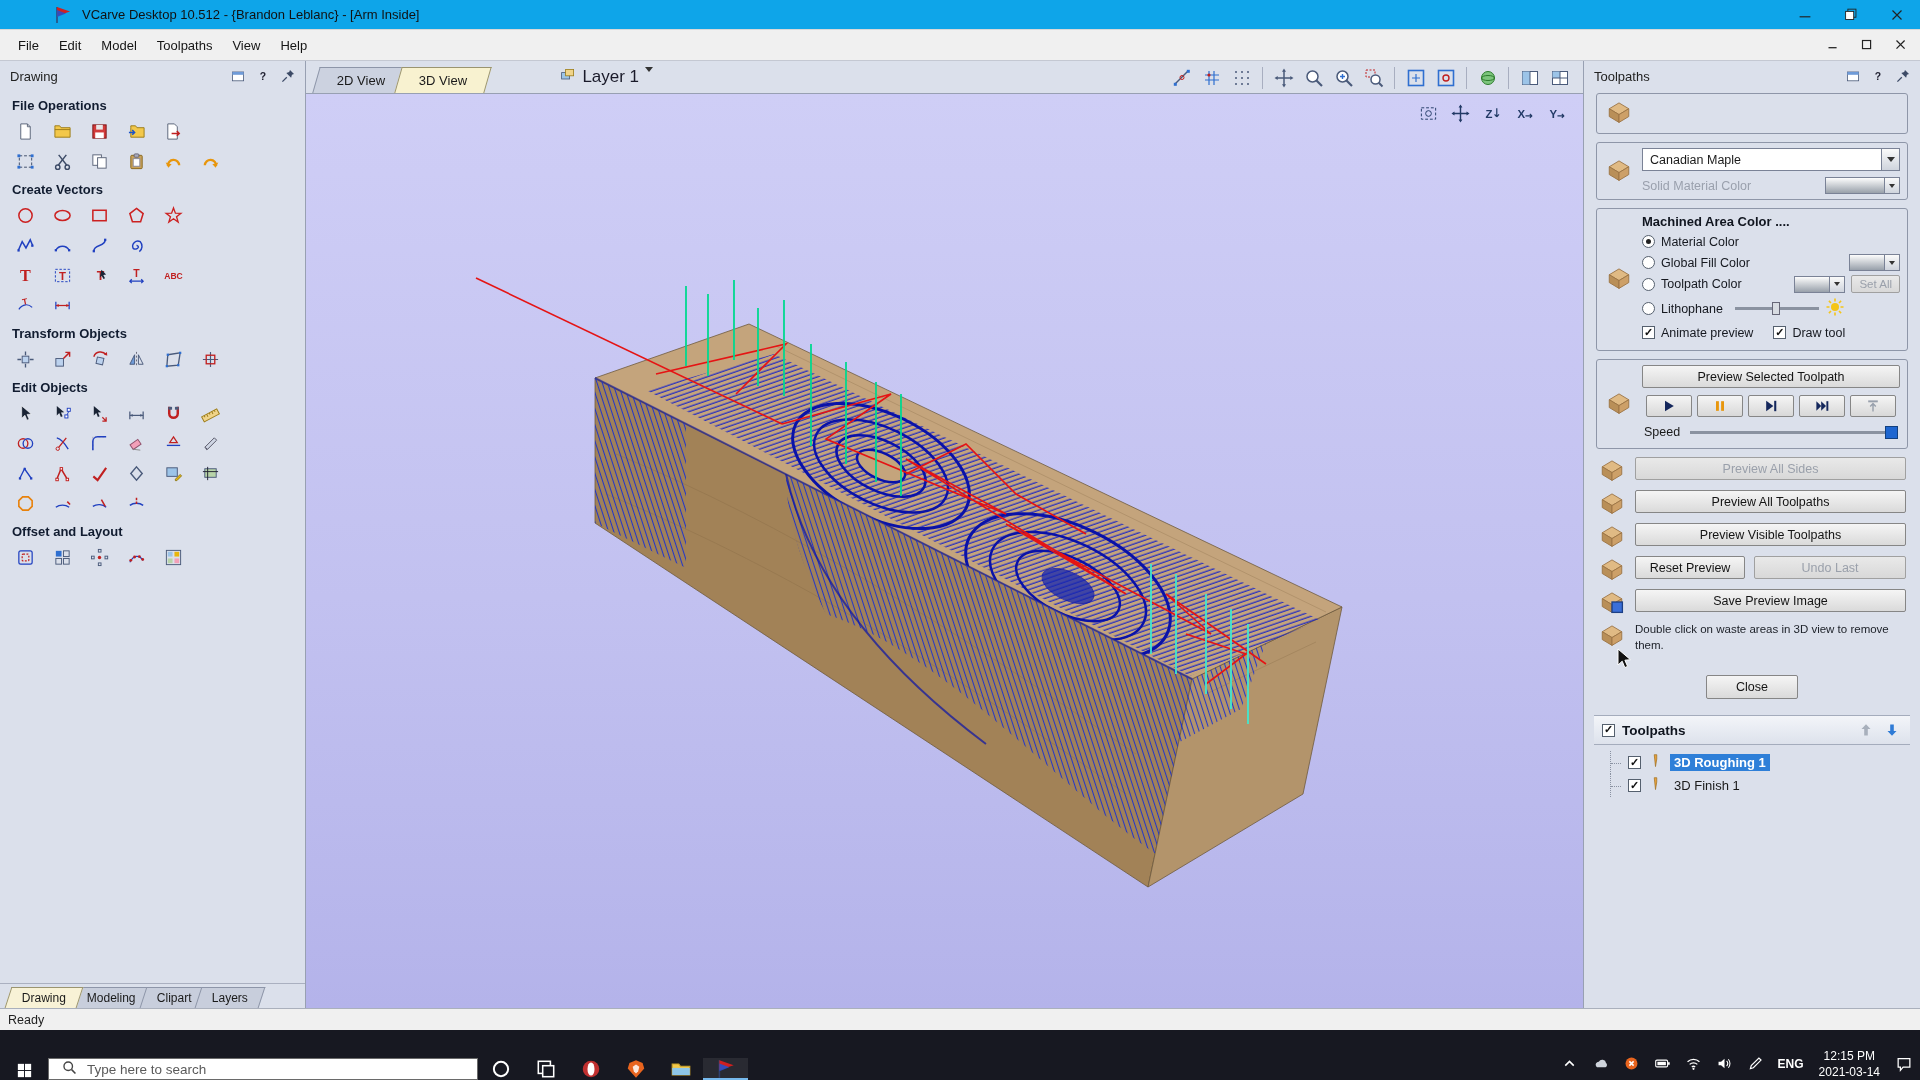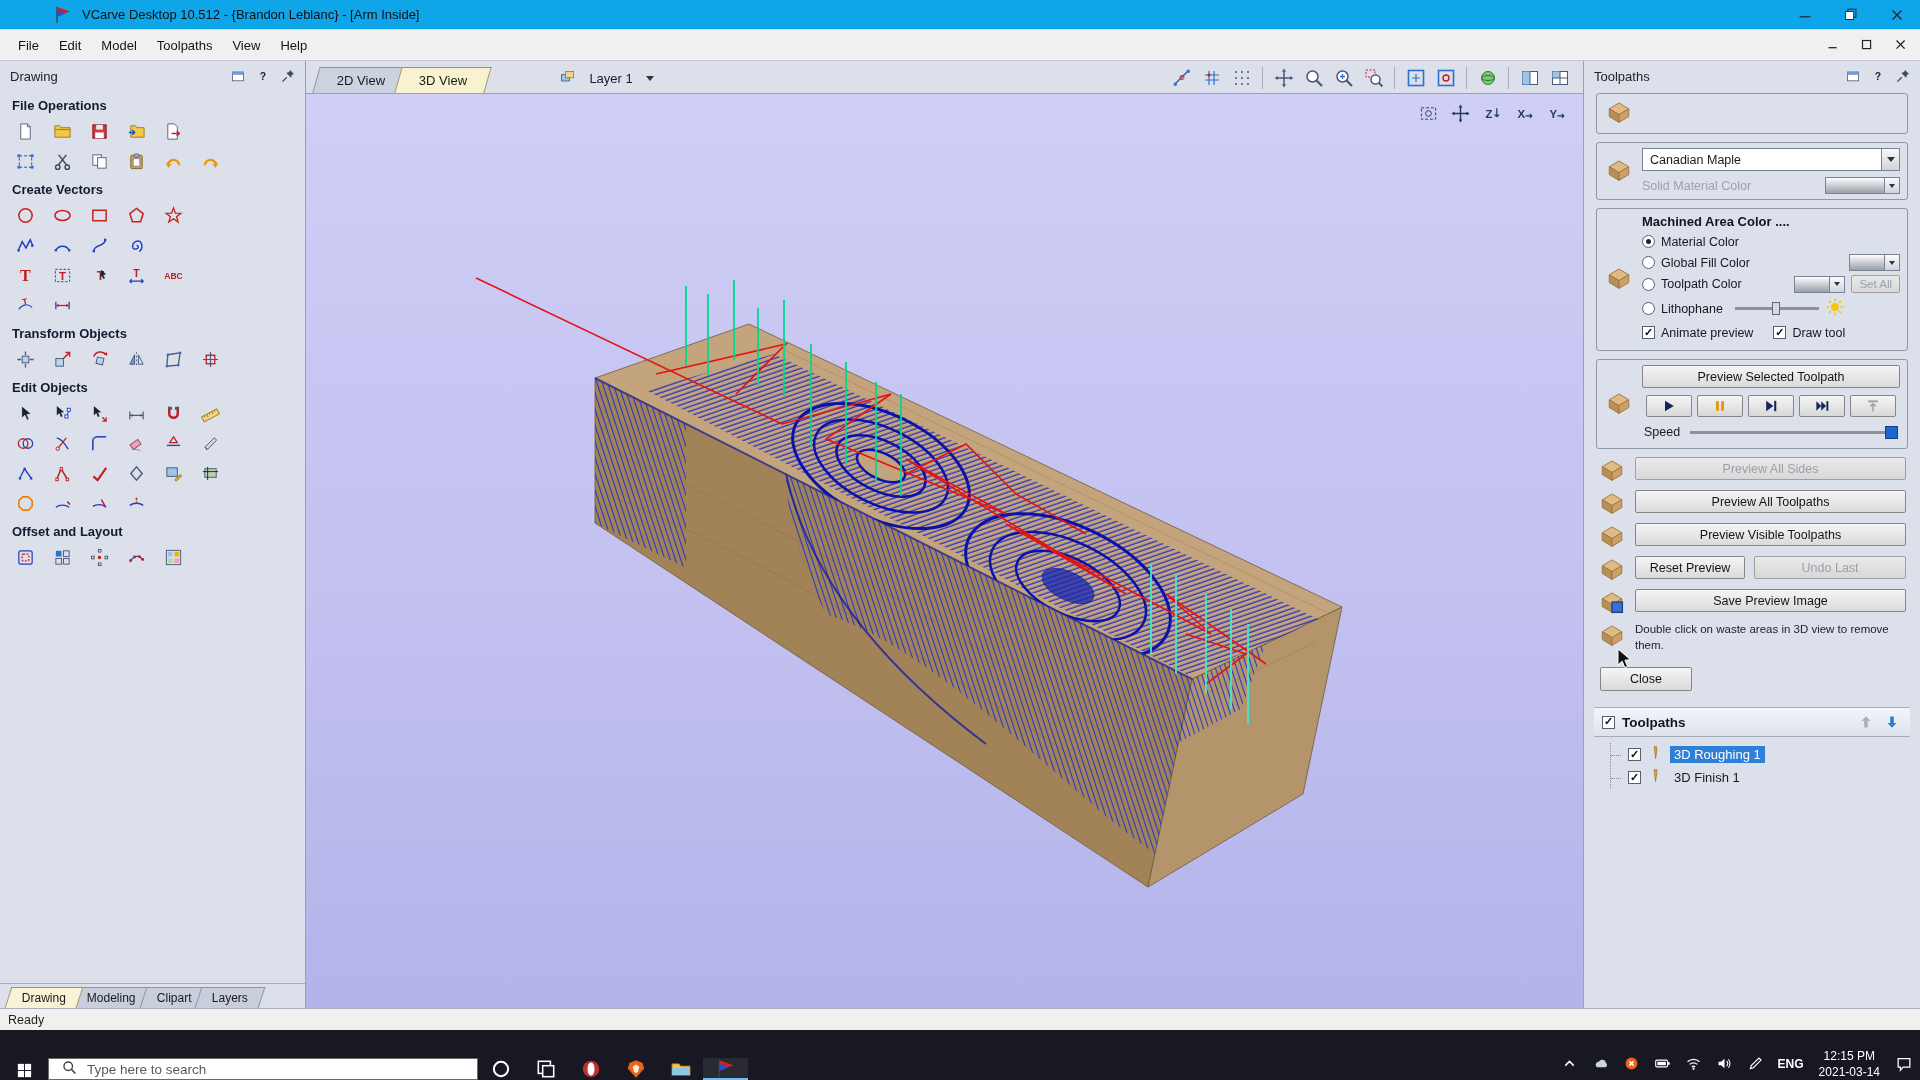--- a/index.html
+++ b/index.html
@@ -42,21 +42,21 @@
   .ptab { position:relative; background:#c8cedc; border:1px solid #8d95a8; border-bottom:none; padding:3px 13px; font-size:12px; transform:skewX(-18deg); margin-right:-7px; white-space:nowrap; }
   .ptab > span { display:inline-block; transform:skewX(18deg); }
   .ptab.active { background:#f8f2d6; z-index:3; border-color:#9a9470; }
 
   
   .center { flex:1 1 auto; display:flex; flex-direction:column; min-width:0; }
   .view-tabs-row { height:33px; background:#dbe0eb; border-bottom:1px solid #98a0b2; display:flex; align-items:flex-end; padding-left:10px; position:relative; }
   .vtab { position:relative; background:#ccd2e0; border:1px solid #8d95a8; border-bottom:none; padding:5px 20px; font-size:13px; transform:skewX(-16deg); margin-right:-8px; }
   .vtab > span { display:inline-block; transform:skewX(16deg); }
   .vtab.active { background:#f8f2d0; z-index:3; border-color:#9a9470; }
-  .layer-select { margin-left:80px; margin-bottom:5px; display:flex; align-items:center; gap:13px; font-size:13px; color:#1a1a2a; }
+  .layer-select { margin-left:80px; margin-bottom:5px; display:flex; align-items:flex-start; gap:6px; font-size:17px; color:#1a1a2a; }
   .center-toolbar { position:absolute; right:10px; bottom:2px; display:flex; align-items:center; gap:3px; }
   .ct-btn { width:27px; height:27px; display:flex; align-items:center; justify-content:center;}
   .ct-sep { width:1px; height:22px; background:#a8aec0; margin:0 4px; }
 
   .viewport { flex:1 1 auto; position:relative; }
   .viewport svg.scene { position:absolute; left:0; top:0; width:100%; height:100%; display:block; }
   .view-controls { position:absolute; top:8px; right:14px; display:flex; gap:7px; }
   .vc-btn { width:25px; height:22px; display:flex; align-items:center; justify-content:center; }
 
   
@@ -101,33 +101,33 @@
 
   .transport { display:flex; gap:5px; justify-content:center; margin:7px 0 4px; }
   .tp-btn { width:46px; height:22px; display:flex; align-items:center; justify-content:center; background:linear-gradient(#f5f5f5,#d8d8d8); border:1px solid #868686; border-radius:2px; }
   .speed-row { display:flex; align-items:center; gap:10px; margin:8px 2px 4px; }
   .sp-track { position:relative; flex:1; height:3px; background:#8a92a0; }
   .sp-thumb { position:absolute; right:0; top:-5px; width:13px; height:13px; background:#1e66d0; border:1px solid #12407f; }
 
   .icon-row { display:flex; gap:9px; margin:7px 4px; }
   .icon-row .row-icon { flex:0 0 28px; display:flex; justify-content:center; }
   .note-text { font-size:11.5px; color:#20242c; line-height:1.35; }
-  .close-row { display:flex; justify-content:flex-start; margin:14px 6px 4px; }
+  .close-row { display:flex; justify-content:center; margin:22px 6px 4px; }
   .close-row .btn { width:92px; height:24px; }
 
   .tp-header { display:flex; align-items:center; gap:7px; margin-top:16px; padding:4px 8px; background:linear-gradient(#f3f5f9,#dde2ec); border-top:1px solid #a4acbc; border-bottom:1px solid #a4acbc; }
   .tp-title { font-weight:bold; font-size:13.5px; color:#10151f; }
   .order-btns { margin-left:auto; display:flex; gap:6px; }
   .order-btn { width:20px; height:20px; display:flex; align-items:center; justify-content:center; }
   .tp-list { padding:6px 0 0 16px; }
   .tp-item { display:flex; align-items:center; gap:6px; height:23px; }
   .tree { width:12px; height:100%; border-left:1px dotted #8a92a2; position:relative; }
   .tree::after { content:""; position:absolute; top:50%; left:0; width:10px; border-top:1px dotted #8a92a2; }
   .tp-label { font-size:13px; padding:1px 4px; }
-  .tp-label.selected { background:#2e7fd8; color:#fff; font-weight:normal; }
+  .tp-label.selected { background:#2e7fd8; color:#fff; font-weight:bold; }
 
   
   .statusbar { height:22px; background:#f0f0f0; border-top:1px solid #aab0bc; display:flex; align-items:center; padding-left:8px; font-size:12.5px; color:#222; }
 
   
   .taskbar { height:50px; background:#171821; display:flex; align-items:flex-end; color:#fff; }
   .tb-start { width:48px; display:flex; align-items:center; justify-content:center; }
   .tb-search { width:430px; background:#ffffff; border:1px solid #6a6a6a; display:flex; align-items:center; gap:9px; padding-left:12px; color:#5a5a5a; font-size:13.5px; }
   .tb-app { width:45px; display:flex; align-items:center; justify-content:center; position:relative; }
   .tb-app.active { background:rgba(255,255,255,0.08); box-shadow:inset 0 -2px 0 #76b9ed; }

